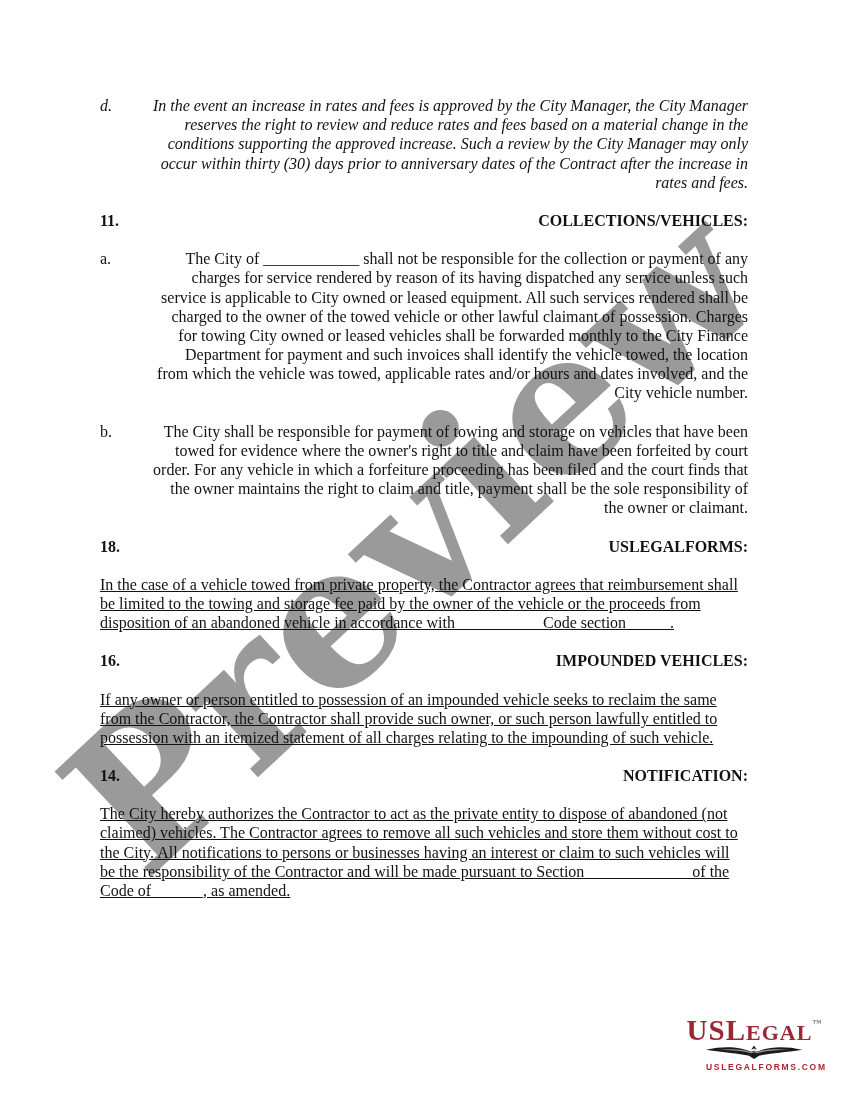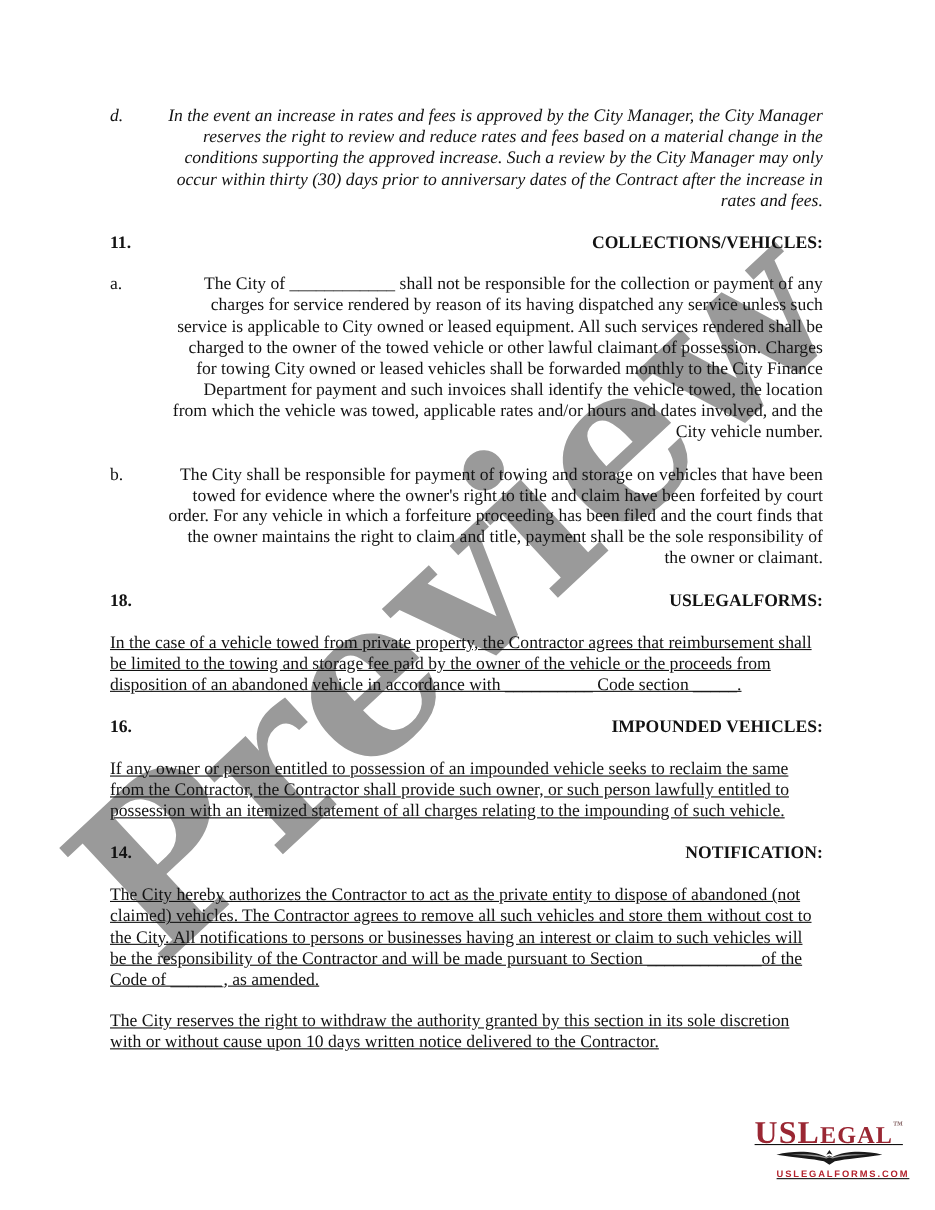--- a/index.html
+++ b/index.html
@@ -48,23 +48,22 @@
     text-align: right;
   }
   .italic { font-style: italic; }
   .heading { font-weight: bold; }
   .para { margin: 0 0 19px 0; text-decoration: underline; }
   .logo {
     position: absolute;
     right: 28px;
     top: 1016px;
     width: 136px;
-    text-align: left;
+    text-align: center;
     z-index: 1;
-    text-decoration: underline;
   }
   .brand {
     font-family: "Liberation Serif", serif;
     font-weight: bold;
     color: #9a2733;
     white-space: nowrap;
     line-height: 1;
   }
   .brand .big { font-size: 29px; letter-spacing: 1px; }
   .brand .small { font-size: 22px; letter-spacing: 1px; }
@@ -123,21 +122,20 @@
 
     <p class="para">If any owner or person entitled to possession of an impounded vehicle seeks to reclaim the same from the Contractor, the Contractor shall provide such owner, or such person lawfully entitled to possession with an itemized statement of all charges relating to the impounding of such vehicle.</p>
 
     <div class="hang heading">
       <span class="label">14.</span>
       <span class="body">NOTIFICATION:</span>
     </div>
 
     <p class="para">The City hereby authorizes the Contractor to act as the private entity to dispose of abandoned (not claimed) vehicles.  The Contractor agrees to remove all such vehicles and store them without cost to the City.  All notifications to persons or businesses having an interest or claim to such vehicles will be the responsibility of the Contractor and will be made pursuant to Section _____________of the Code of  ______, as amended.</p>
 
-    <p class="para">The City reserves the right to withdraw the authority granted by this section in its sole discretion with or without cause upon 10 days written notice delivered to the Contractor.</p>
 
   </div>
 
   <div class="logo">
     <div class="brand" style="color: rgb(154, 39, 51);"><span class="big">USL</span><span class="small">EGAL</span><span class="tm">™</span></div>
     <svg class="eagle" viewBox="0 0 140 24" xmlns="http://www.w3.org/2000/svg">
       <path fill="#1a1a1a" d="M70,2 L74,8 L70,6.5 L66,8 Z"></path>
       <path fill="#1a1a1a" d="M2,8 C28,2 52,4 66,11 L70,9 L74,11 C88,4 112,2 138,8 C112,12 92,13 77,16.5 L70,21 L63,16.5 C48,13 28,12 2,8 Z"></path>
       <path fill="#ffffff" d="M20,8.2 C40,6.5 55,7.5 66,11.5 L70,10 L74,11.5 C85,7.5 100,6.5 120,8.2 C100,8.8 84,10 74,13 L70,11.6 L66,13 C56,10 40,8.8 20,8.2 Z" opacity="0.55"></path>
     </svg>

